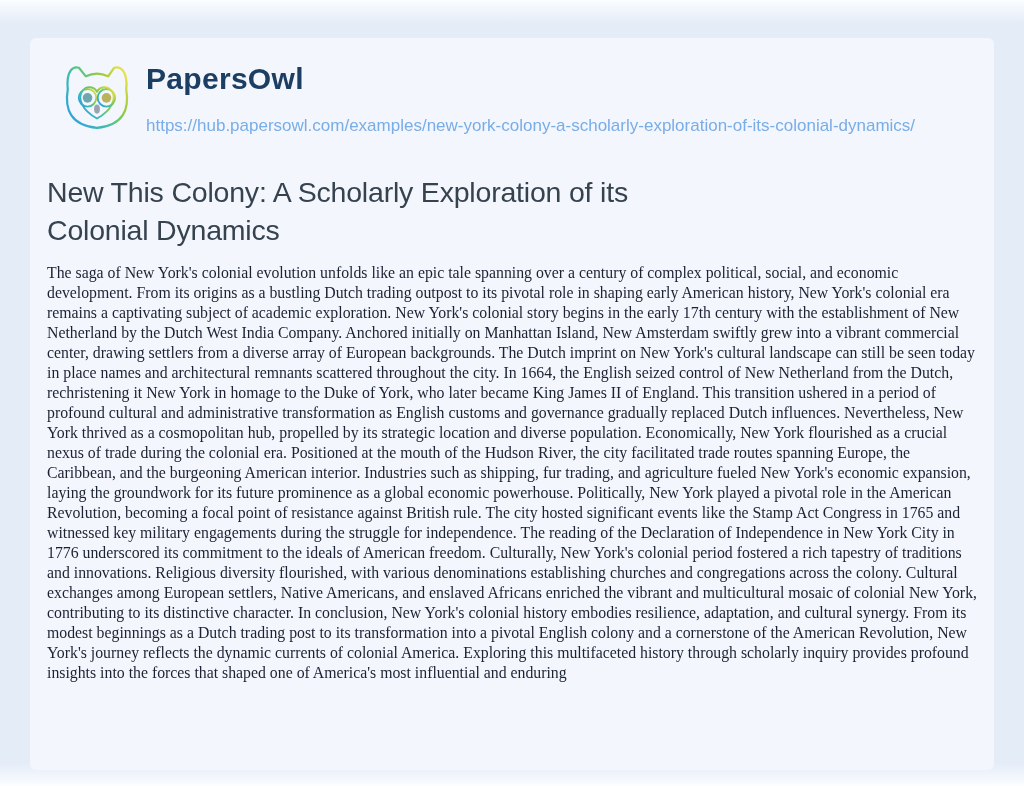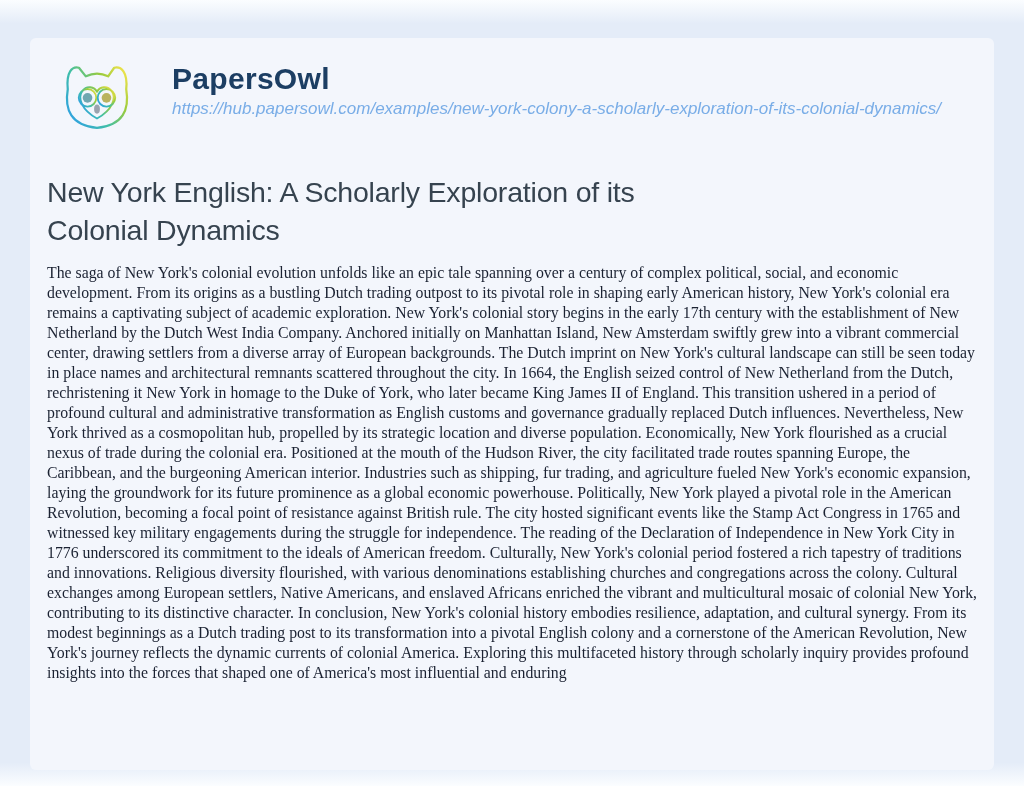--- a/index.html
+++ b/index.html
@@ -17,43 +17,42 @@
     position: absolute;
     left: 30px; top: 38px;
     width: 964px; height: 732px;
     background: #f3f6fc;
     border-radius: 6px;
     padding: 21px 17px 0 17px;
   }
   .header {
     display: flex;
     align-items: flex-start;
-    gap: 32px;
+    gap: 6px;
     margin-left: 7px;
   }
   .logo { flex: 0 0 auto; width: 86px; height: 88px; display: block; }
   .logo svg { width: 86px; height: 88px; display: block; }
   .header-text { padding-top: 2px; }
   .brand {
     font-size: 30px;
     font-weight: bold;
     color: #1c3e63;
     letter-spacing: 0.3px;
     line-height: 36px;
   }
   .url {
     display: block;
-    margin-top: 0;
+    margin-top: 17px;
     max-width: 782px;
     font-size: 17px;
     line-height: 24px;
     color: #79ade7;
     text-decoration: none;
     word-break: break-word;
-    font-style: italic;
   }
   .title {
     margin: 26px 0 0 0;
     max-width: 645px;
     font-size: 28.5px;
     font-weight: 400;
     line-height: 38px;
     color: #36434f;
     letter-spacing: -0.2px;
   }
@@ -96,17 +95,17 @@
 
         <ellipse cx="50" cy="57" rx="3.4" ry="5.4" fill="#9aa3ae"></ellipse>
       </svg>
     </span>
     <div class="header-text">
       <div class="brand">PapersOwl</div>
       <a class="url" href="#">https://hub.papersowl.com/examples/new-york-colony-a-scholarly-exploration-of-its-colonial-dynamics/</a>
     </div>
   </header>
 
-  <h1 class="title">New York English: A Scholarly Exploration of its Colonial Dynamics</h1>
+  <h1 class="title">New This Colony: A Scholarly Exploration of its Colonial Dynamics</h1>
 
   <p class="body-text">The saga of New York's colonial evolution unfolds like an epic tale spanning over a century of complex political, social, and economic development. From its origins as a bustling Dutch trading outpost to its pivotal role in shaping early American history, New York's colonial era remains a captivating subject of academic exploration. New York's colonial story begins in the early 17th century with the establishment of New Netherland by the Dutch West India Company. Anchored initially on Manhattan Island, New Amsterdam swiftly grew into a vibrant commercial center, drawing settlers from a diverse array of European backgrounds. The Dutch imprint on New York's cultural landscape can still be seen today in place names and architectural remnants scattered throughout the city. In 1664, the English seized control of New Netherland from the Dutch, rechristening it New York in homage to the Duke of York, who later became King James II of England. This transition ushered in a period of profound cultural and administrative transformation as English customs and governance gradually replaced Dutch influences. Nevertheless, New York thrived as a cosmopolitan hub, propelled by its strategic location and diverse population. Economically, New York flourished as a crucial nexus of trade during the colonial era. Positioned at the mouth of the Hudson River, the city facilitated trade routes spanning Europe, the Caribbean, and the burgeoning American interior. Industries such as shipping, fur trading, and agriculture fueled New York's economic expansion, laying the groundwork for its future prominence as a global economic powerhouse. Politically, New York played a pivotal role in the American Revolution, becoming a focal point of resistance against British rule. The city hosted significant events like the Stamp Act Congress in 1765 and witnessed key military engagements during the struggle for independence. The reading of the Declaration of Independence in New York City in 1776 underscored its commitment to the ideals of American freedom. Culturally, New York's colonial period fostered a rich tapestry of traditions and innovations. Religious diversity flourished, with various denominations establishing churches and congregations across the colony. Cultural exchanges among European settlers, Native Americans, and enslaved Africans enriched the vibrant and multicultural mosaic of colonial New York, contributing to its distinctive character. In conclusion, New York's colonial history embodies resilience, adaptation, and cultural synergy. From its modest beginnings as a Dutch trading post to its transformation into a pivotal English colony and a cornerstone of the American Revolution, New York's journey reflects the dynamic currents of colonial America. Exploring this multifaceted history through scholarly inquiry provides profound insights into the forces that shaped one of America's most influential and enduring</p>
 
 </div>
 
 </body></html>

